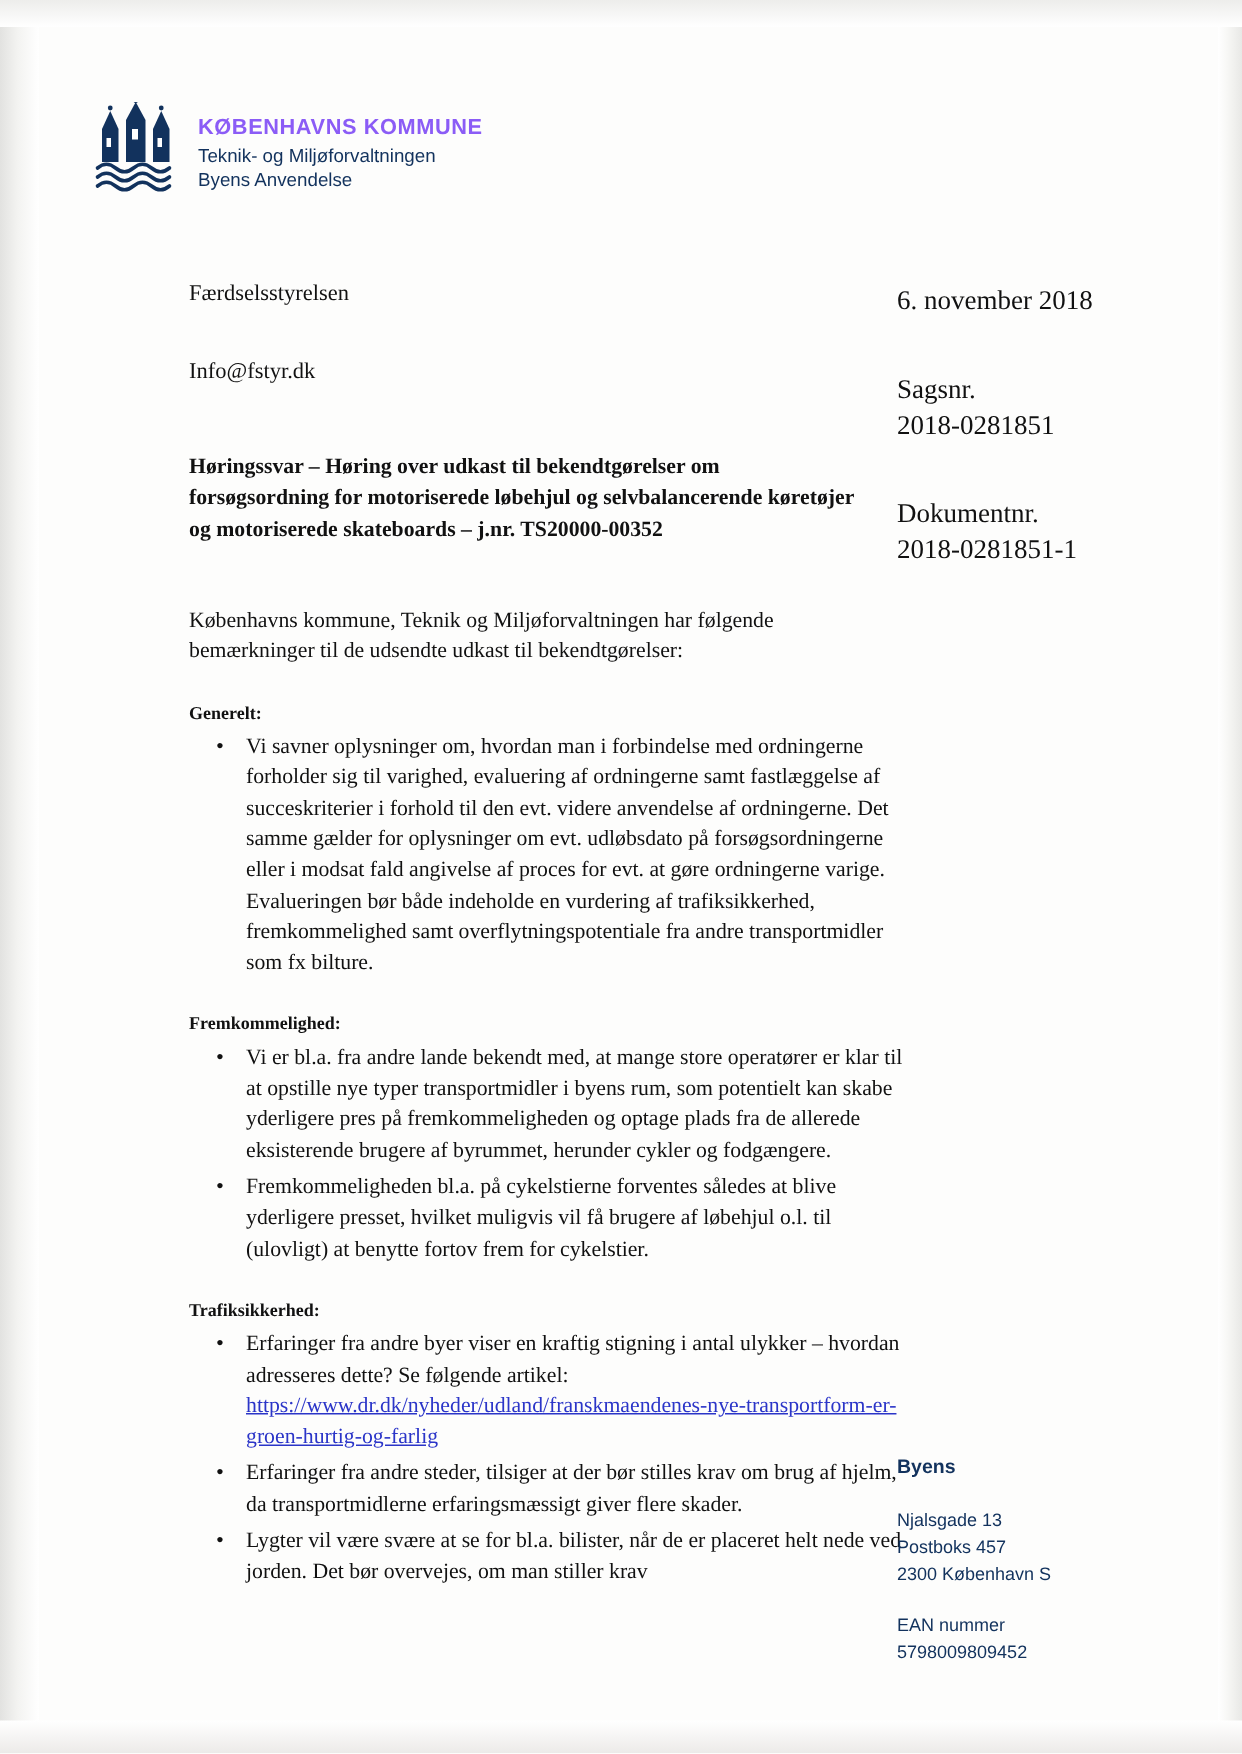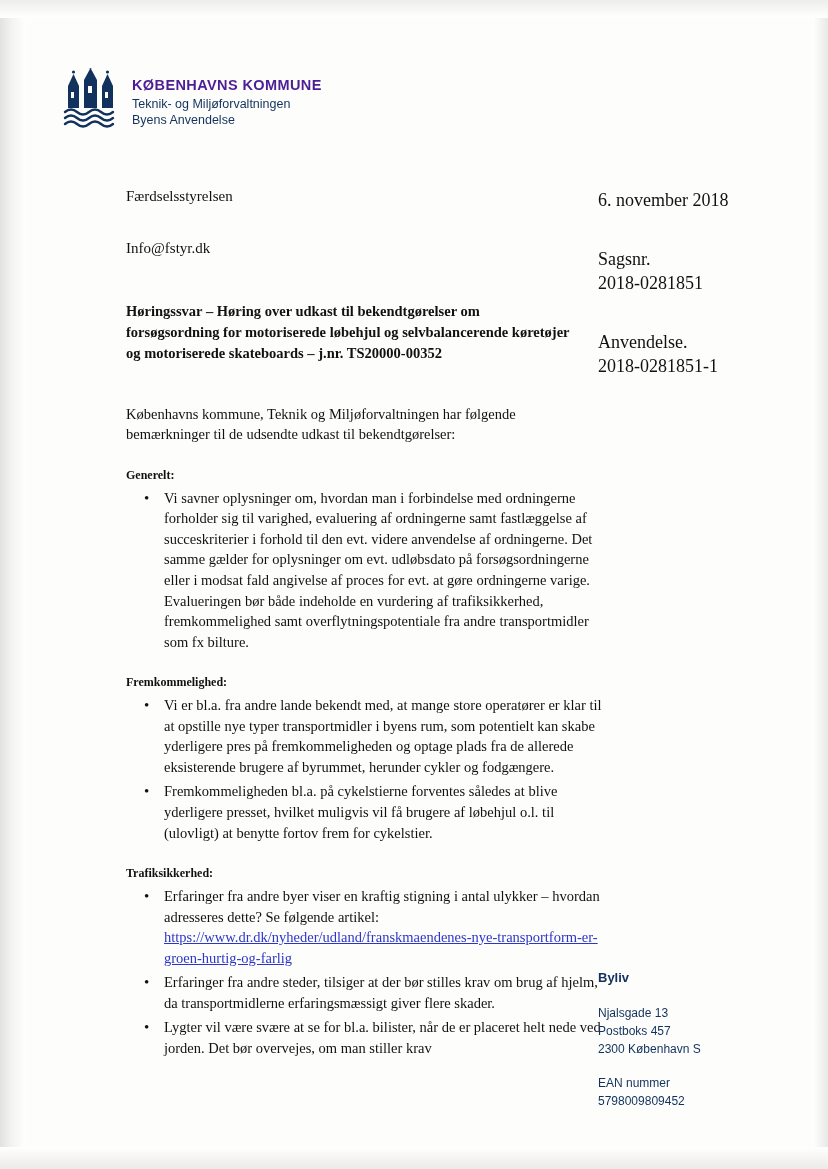--- a/index.html
+++ b/index.html
@@ -61,21 +61,21 @@
     position: absolute;
     left: 70px;
     top: 12px;
     font-family: "Liberation Sans", sans-serif;
     color: #11325c;
   }
   .logo-title {
     font-size: 14.5px;
     font-weight: 700;
     letter-spacing: 0.4px;
-    color: #4c1d95;
+    color: #8b5cf6;
     line-height: 1.1;
   }
   .logo-sub1 {
     font-size: 12.5px;
     font-weight: 400;
     color: #12325d;
     margin-top: 3px;
     line-height: 1.15;
   }
   .logo-sub2 {
@@ -267,27 +267,27 @@
 
   <div class="right-col">
     <div class="right-date">6. november 2018</div>
 
     <div class="meta-block">
       <div class="meta-label">Sagsnr.</div>
       <div class="meta-value">2018-0281851</div>
     </div>
 
     <div class="meta-block">
-      <div class="meta-label">Anvendelse.</div>
+      <div class="meta-label">Dokumentnr.</div>
       <div class="meta-value">2018-0281851-1</div>
     </div>
   </div>
 
   <div class="footer-block">
-    <div class="footer-title">Byliv</div>
+    <div class="footer-title">Byens</div>
     <div>Njalsgade 13</div>
     <div>Postboks 457</div>
     <div>2300 København S</div>
     <div class="footer-ean">EAN nummer</div>
     <div>5798009809452</div>
   </div>
 
 </div>
 
 </body></html>

